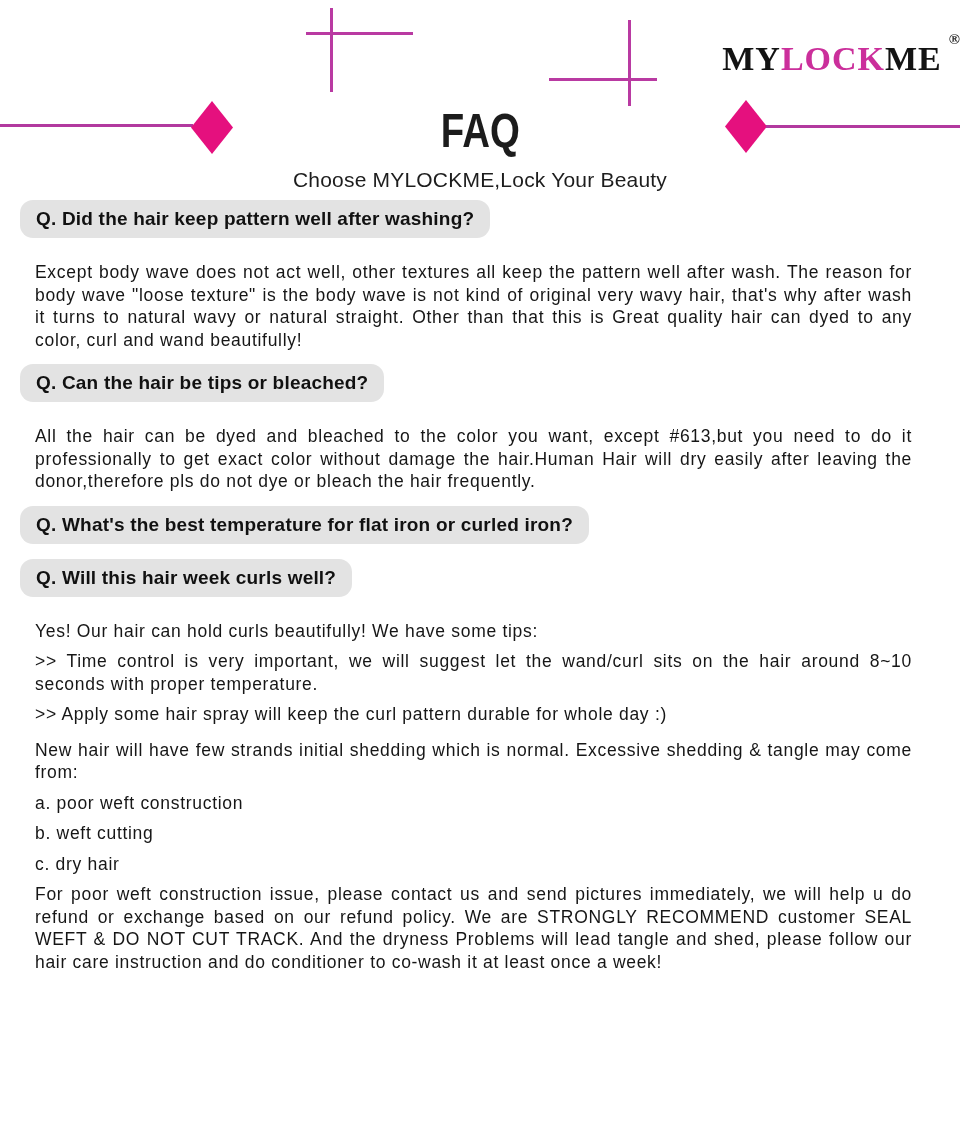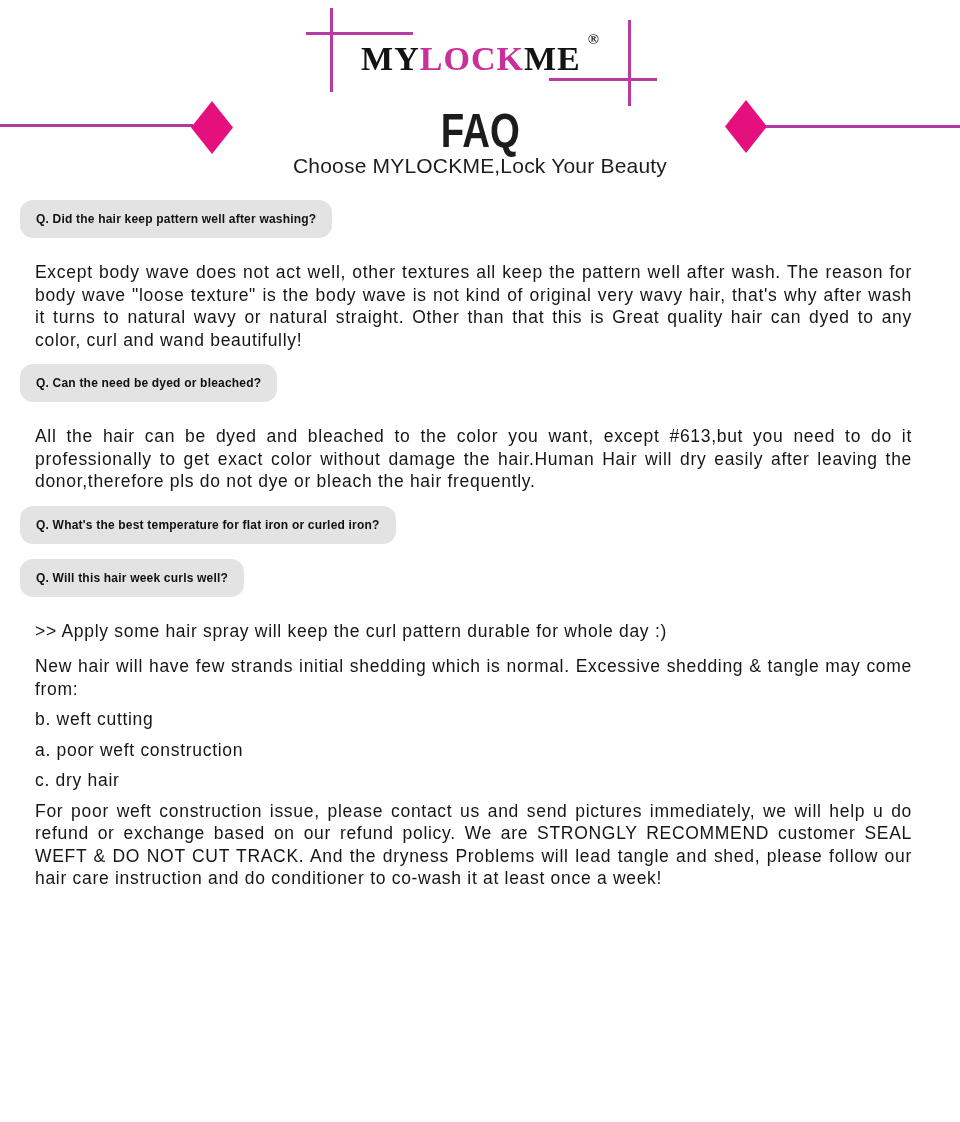--- a/index.html
+++ b/index.html
@@ -14,21 +14,21 @@
   }
   
   .logo-area{position:relative;height:108px;}
   .deco{position:absolute;background:#b93aa2;}
   .cross-v1{left:330px;top:8px;width:3px;height:84px;}
   .cross-h1{left:306px;top:32px;width:107px;height:3px;}
   .cross-v2{left:628px;top:20px;width:3px;height:86px;}
   .cross-h2{left:549px;top:78px;width:108px;height:3px;}
   .logo{
     position:absolute;left:0;top:36px;width:100%;
-    text-align:center;
+    text-align:right;
     font-family:"Liberation Serif", serif;
     font-weight:bold;font-size:34px;letter-spacing:1px;
     line-height:34px;color:#131313;white-space:nowrap;
   }
   .logo .accent{color:#cb2f9b;}
   .logo sup{
     position:relative;top:-14px;margin-left:7px;
     font-size:15px;font-weight:bold;color:#222;letter-spacing:0;
   }
   
@@ -41,32 +41,32 @@
   }
   .diamond-left{left:191px;top:-7px;}
   .diamond-right{left:725px;top:-8px;}
   .faq-title{
     display:inline-block;margin:0;
     font-size:48px;line-height:46px;font-weight:800;color:#1c1c1c;
     transform:scaleX(0.8);transform-origin:50% 0;
     letter-spacing:0;
   }
   .faq-subtitle{
-    margin-top:0;
+    margin-top:14px;
     font-size:21px;line-height:24px;color:#1d1d1d;letter-spacing:0.2px;
   }
   
   .faq-list{padding:0 40px 0 27px;}
   .q-pill{
     display:inline-block;
     margin:0 12px 15px -7px;
     background:#e3e3e3;
     border-radius:13px;
     padding:8px 16px;
-    font-size:12px;line-height:22px;font-weight:bold;color:#111;
+    font-size:19px;line-height:22px;font-weight:bold;color:#111;
     letter-spacing:0.2px;white-space:nowrap;
   }
   .faq-item{margin:0;}
   .answer{margin:0 0 13px 0;}
   .answer p{
     margin:8px;
     font-size:17.5px;line-height:22.5px;
     letter-spacing:0.7px;
     text-align:justify;
     color:#161616;
@@ -99,41 +99,43 @@
   <main class="faq-list">
 
     <section class="faq-item">
       <div class="q-pill">Q. Did the hair keep pattern well after washing?</div>
       <div class="answer">
         <p>Except body wave does not act well, other textures all keep the pattern well after wash. The reason for body wave "loose texture" is the body wave is not kind of original very wavy hair, that's why after wash it turns to natural wavy or natural straight. Other than that this is Great quality hair can dyed to any color, curl and wand beautifully!</p>
       </div>
     </section>
 
     <section class="faq-item">
-      <div class="q-pill">Q. Can the need be dyed or bleached?</div>
+      <div class="q-pill">Q. Can the hair be tips or bleached?</div>
       <div class="answer">
         <p>All the hair can be dyed and bleached to the color you want, except #613,but you need to do it professionally to get exact color without damage the hair.Human Hair will dry easily after leaving the donor,therefore pls do not dye or bleach the hair frequently.</p>
       </div>
     </section>
 
     <section class="faq-item">
       <div class="q-pill">Q. What's the best temperature for flat iron or curled iron?</div>
     </section>
 
     <section class="faq-item">
       <div class="q-pill">Q. Will this hair week curls well?</div>
       <div class="answer">
+        <p>Yes! Our hair can hold curls beautifully! We have some tips:</p>
+        <p>&gt;&gt; Time control is very important, we will suggest let the wand/curl sits on the hair around 8~10 seconds with proper temperature.</p>
         <p>&gt;&gt; Apply some hair spray will keep the curl pattern durable for whole day :)</p>
       </div>
     </section>
 
     <section class="faq-item">
       <div class="answer">
         <p>New hair will have few strands initial shedding which is normal. Excessive shedding &amp; tangle may come from:</p>
+        <p>a. poor weft construction</p>
         <p>b. weft cutting</p>
-        <p>a. poor weft construction</p>
         <p>c. dry hair</p>
         <p>For poor weft construction issue, please contact us and send pictures immediately, we will help u do refund or exchange based on our refund policy. We are STRONGLY RECOMMEND customer SEAL WEFT &amp; DO NOT CUT TRACK. And the dryness Problems will lead tangle and shed, please follow our hair care instruction and do conditioner to co-wash it at least once a week!</p>
       </div>
     </section>
 
   </main>
 </div>
 
 </body></html>

